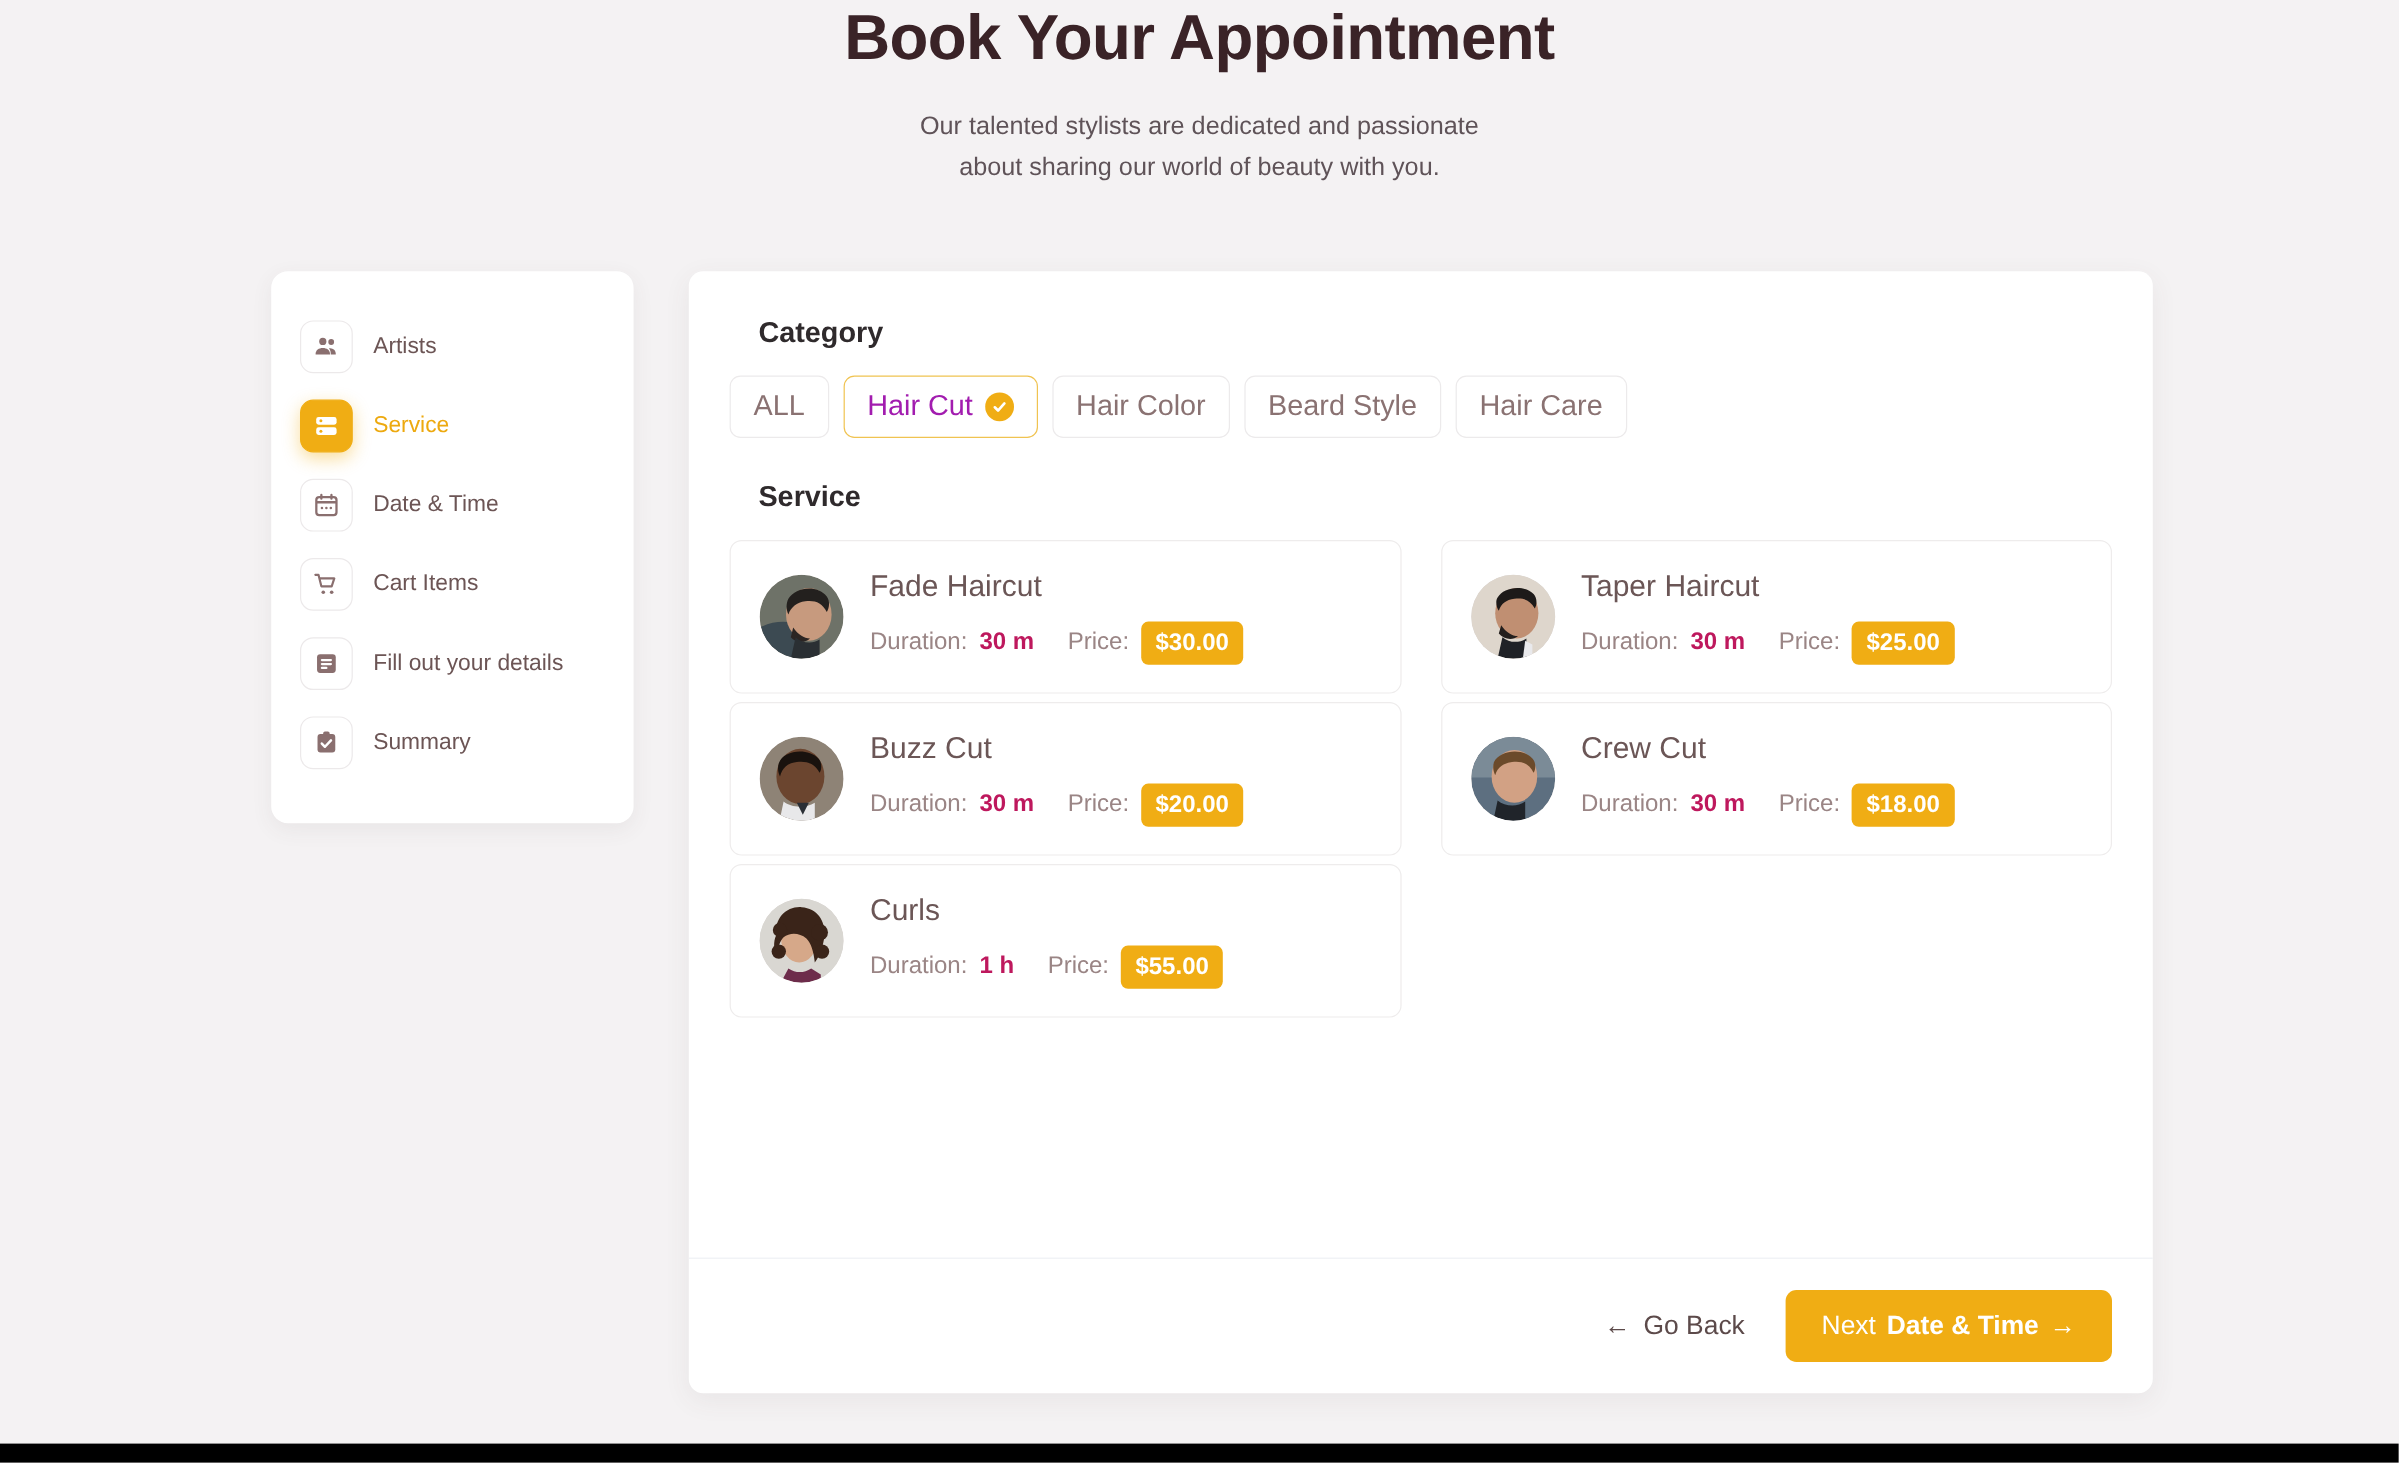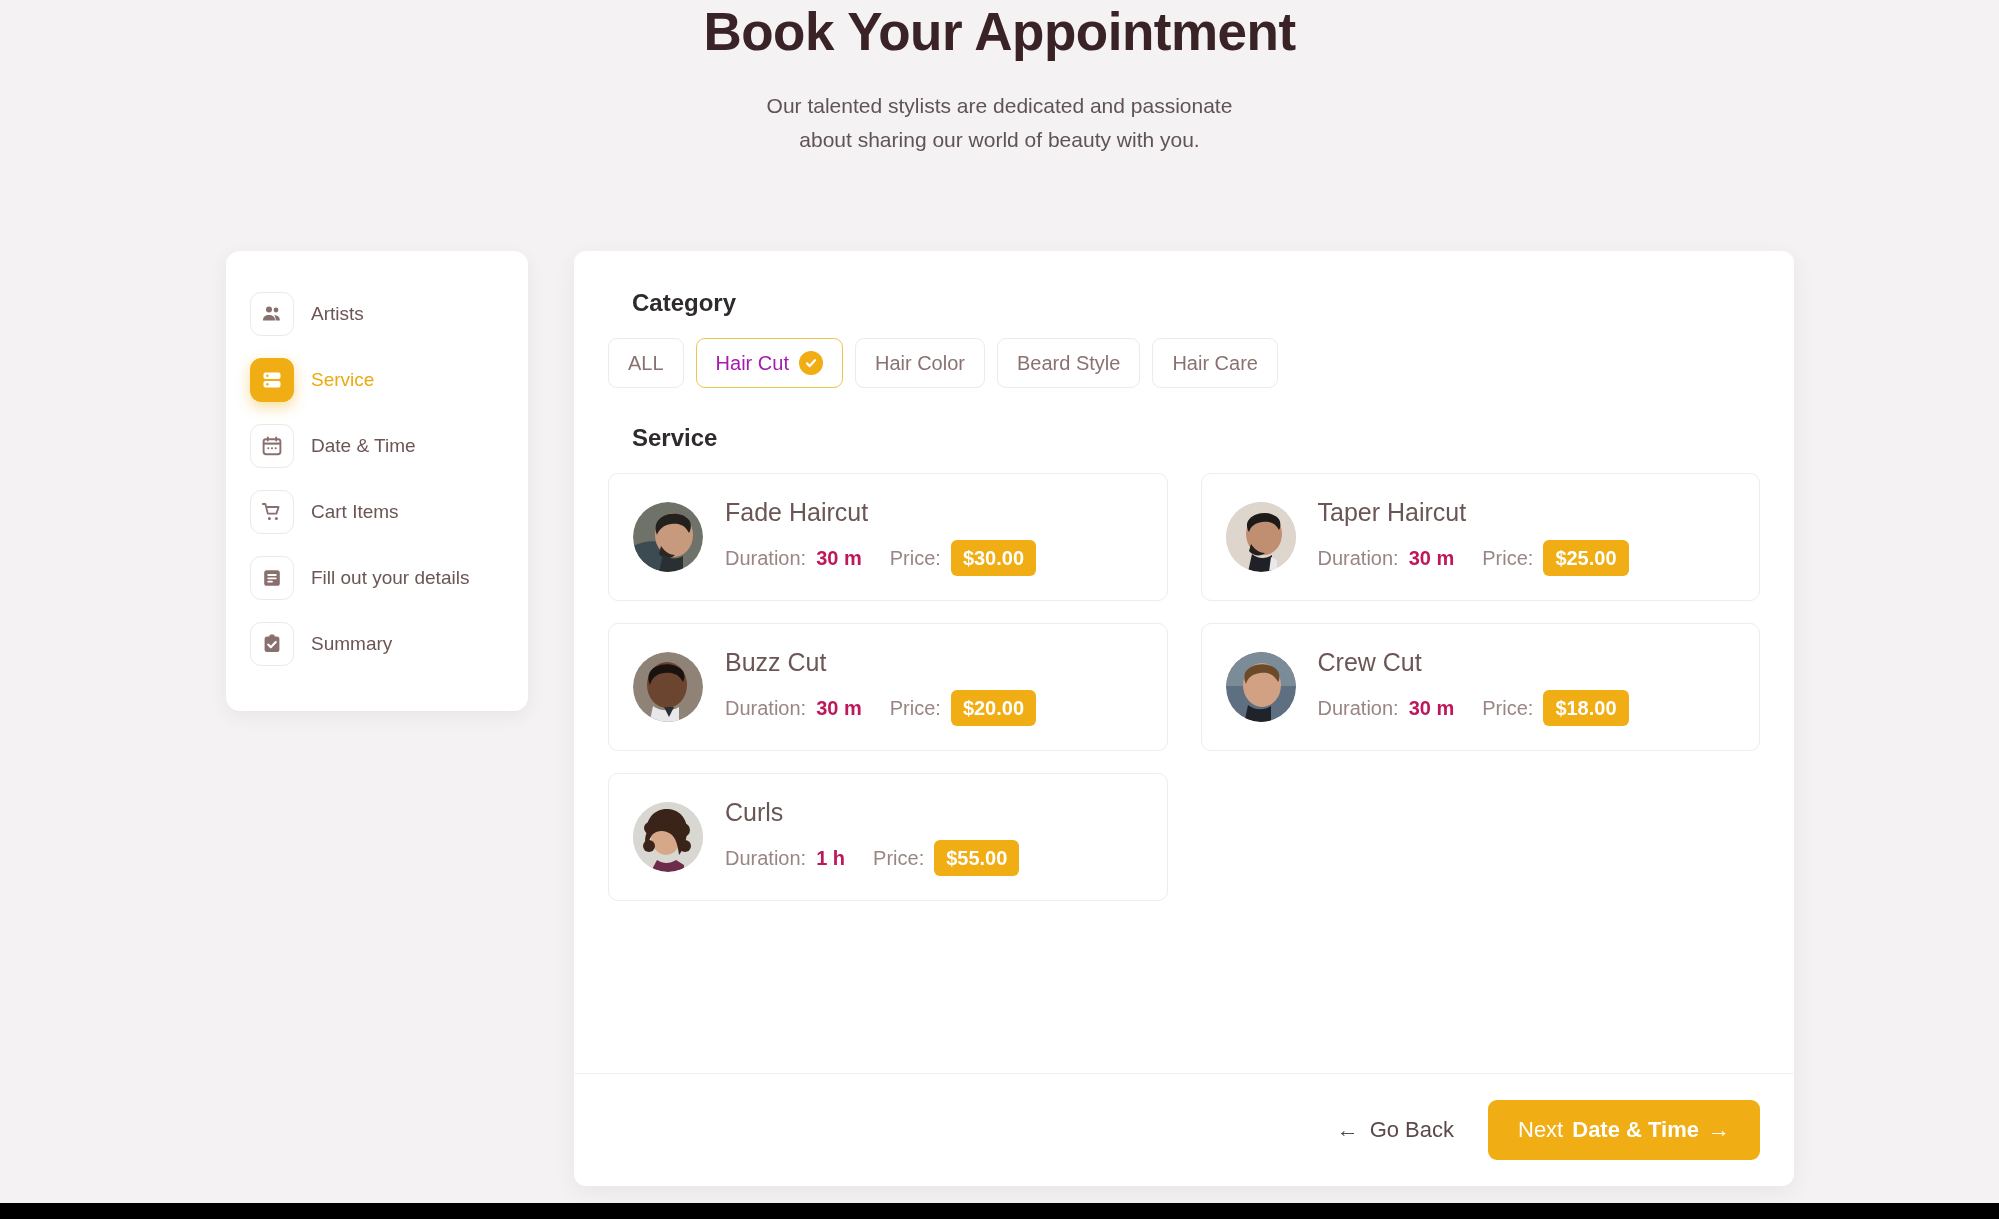--- a/index.html
+++ b/index.html
@@ -39,21 +39,21 @@
     margin-top: 26px;
     font-size: 21px;
     color: #5f5358;
     line-height: 1.62;
   }
   .subtitle .line { display: block; }
 
   
   .layout {
     position: absolute;
-    top: 251px;
+    top: 226px;
     left: 226px;
     width: 1568px;
     display: flex;
     align-items: flex-start;
     gap: 46px;
   }
 
   
   .sidebar {
     width: 302px;
@@ -124,21 +124,21 @@
   .chips {
     display: flex;
     gap: 12px;
     flex-wrap: wrap;
   }
   .chip {
     border: 1px solid #eceaeb;
     background: #ffffff;
     border-radius: 9px;
     padding: 12px 19px;
-    font-size: 20px;
+    font-size: 24px;
     color: #8a7272;
     font-family: "Liberation Sans", sans-serif;
     display: flex;
     align-items: center;
     gap: 10px;
     cursor: pointer;
     line-height: 1.1;
   }
   .chip.selected {
     border: 1.5px solid #f0c351;
@@ -152,21 +152,21 @@
     display: flex;
     align-items: center;
     justify-content: center;
     flex: 0 0 auto;
   }
 
   
   .service-grid {
     display: grid;
     grid-template-columns: repeat(2, 1fr);
-    gap: 22px 33px;
+    gap: 7px 33px;
   }
   .service-card {
     border: 1px solid #eeecec;
     border-radius: 10px;
     background: #fff;
     padding: 22px 24px;
     display: flex;
     align-items: center;
     gap: 22px;
     cursor: pointer;

